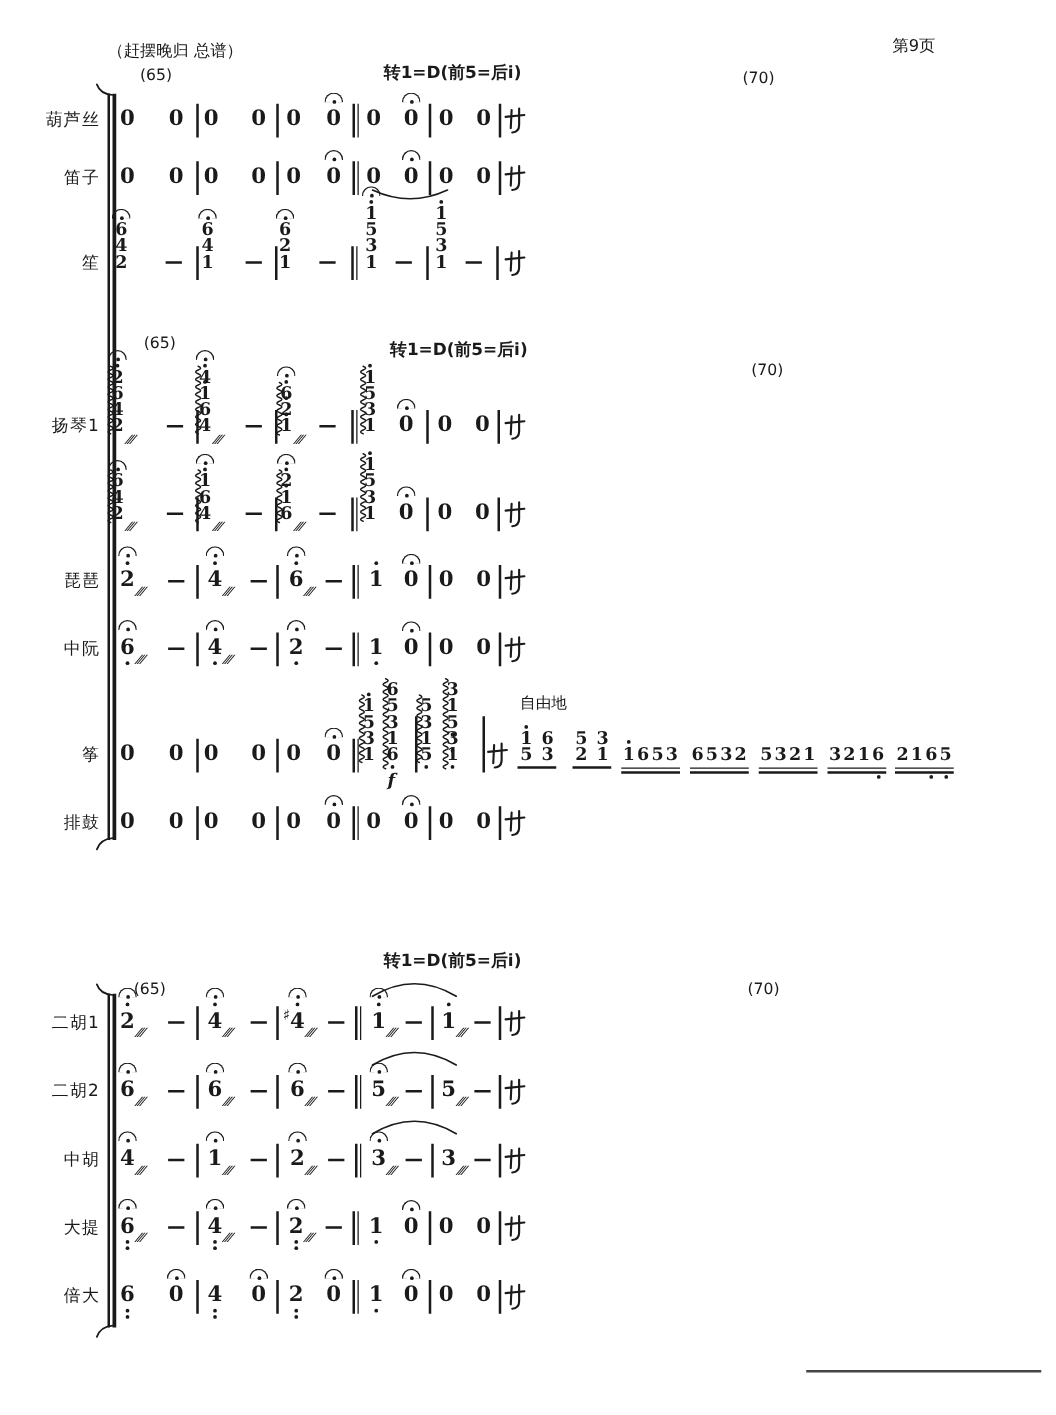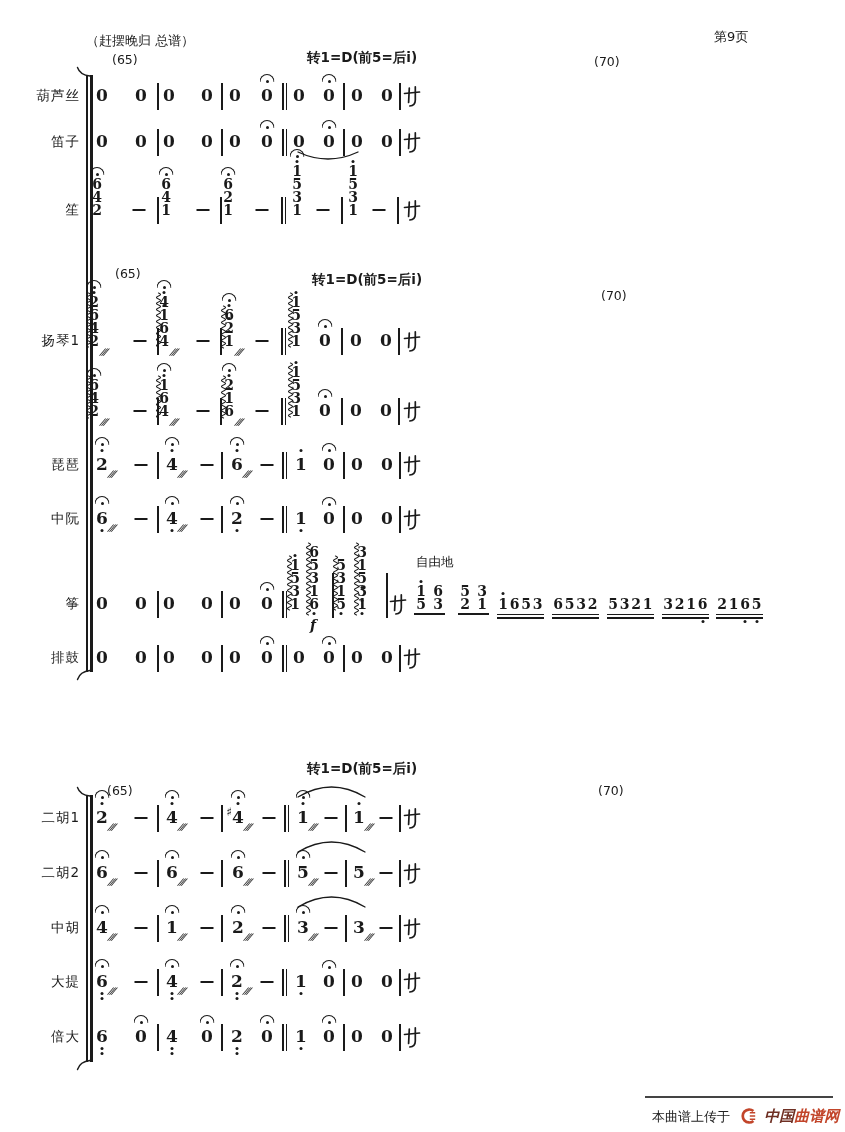--- a/index.html
+++ b/index.html
@@ -29,28 +29,20 @@
   svg{position:absolute;overflow:visible;}
 </style>
 </head>
 <body>
 
 <div class="sheet" id="sheet">
   <div class="ann" style="left:86px;top:32px;font-size:13px">（赶摆晚归 总谱）</div>
   <div class="ann" style="left:714px;top:28px;font-size:13px">第9页</div>
 
   <div class="wline" style="left:645px;top:1096px;width:188px"></div>
-  <div class="wm" style="left:652px;top:1103px">
-    <span>本曲谱上传于</span>
-    <svg width="20" height="18" style="position:relative;top:4px;left:4px;display:inline-block" viewBox="0 0 20 20">
-      <path d="M16,4.5 A7.2,7.2 0 1 0 16,15.5" fill="none" stroke="#c2452a" stroke-width="3"></path>
-      <path d="M12,6.5 H18 M12,10 H18 M12,13.5 H18" stroke="#c2452a" stroke-width="1.7" fill="none"></path>
-    </svg>
-    <span class="wmbrand" style="color:#6f3024;margin-left:6px">中国</span><span class="wmbrand" style="color:#c2452a">曲谱网</span>
-  </div>
 <div class="bar" style="left: 86px; top: 75px; height: 597px; width: 1.5px;"></div>
     <div class="bar" style="left: 89.5px; top: 75px; height: 597px; width: 3.2px;"></div>
     <svg width="14" height="10" style="left: 77px; top: 67px;">
       <path d="M13,9 Q3,8 0.5,0.5" fill="none" stroke="#1a1a1a" stroke-width="1.4" stroke-linecap="round"></path>
     </svg>
     <svg width="14" height="10" style="left: 77px; top: 670px;">
       <path d="M13,0.5 Q3,1.5 0.5,9.5" fill="none" stroke="#1a1a1a" stroke-width="1.4" stroke-linecap="round"></path>
     </svg>
     <div class="rowlabel" style="left: 2px; top: 87px;">葫芦丝</div>
     <div class="dgt" style="left: 102px; top: 87px;">0</div>

